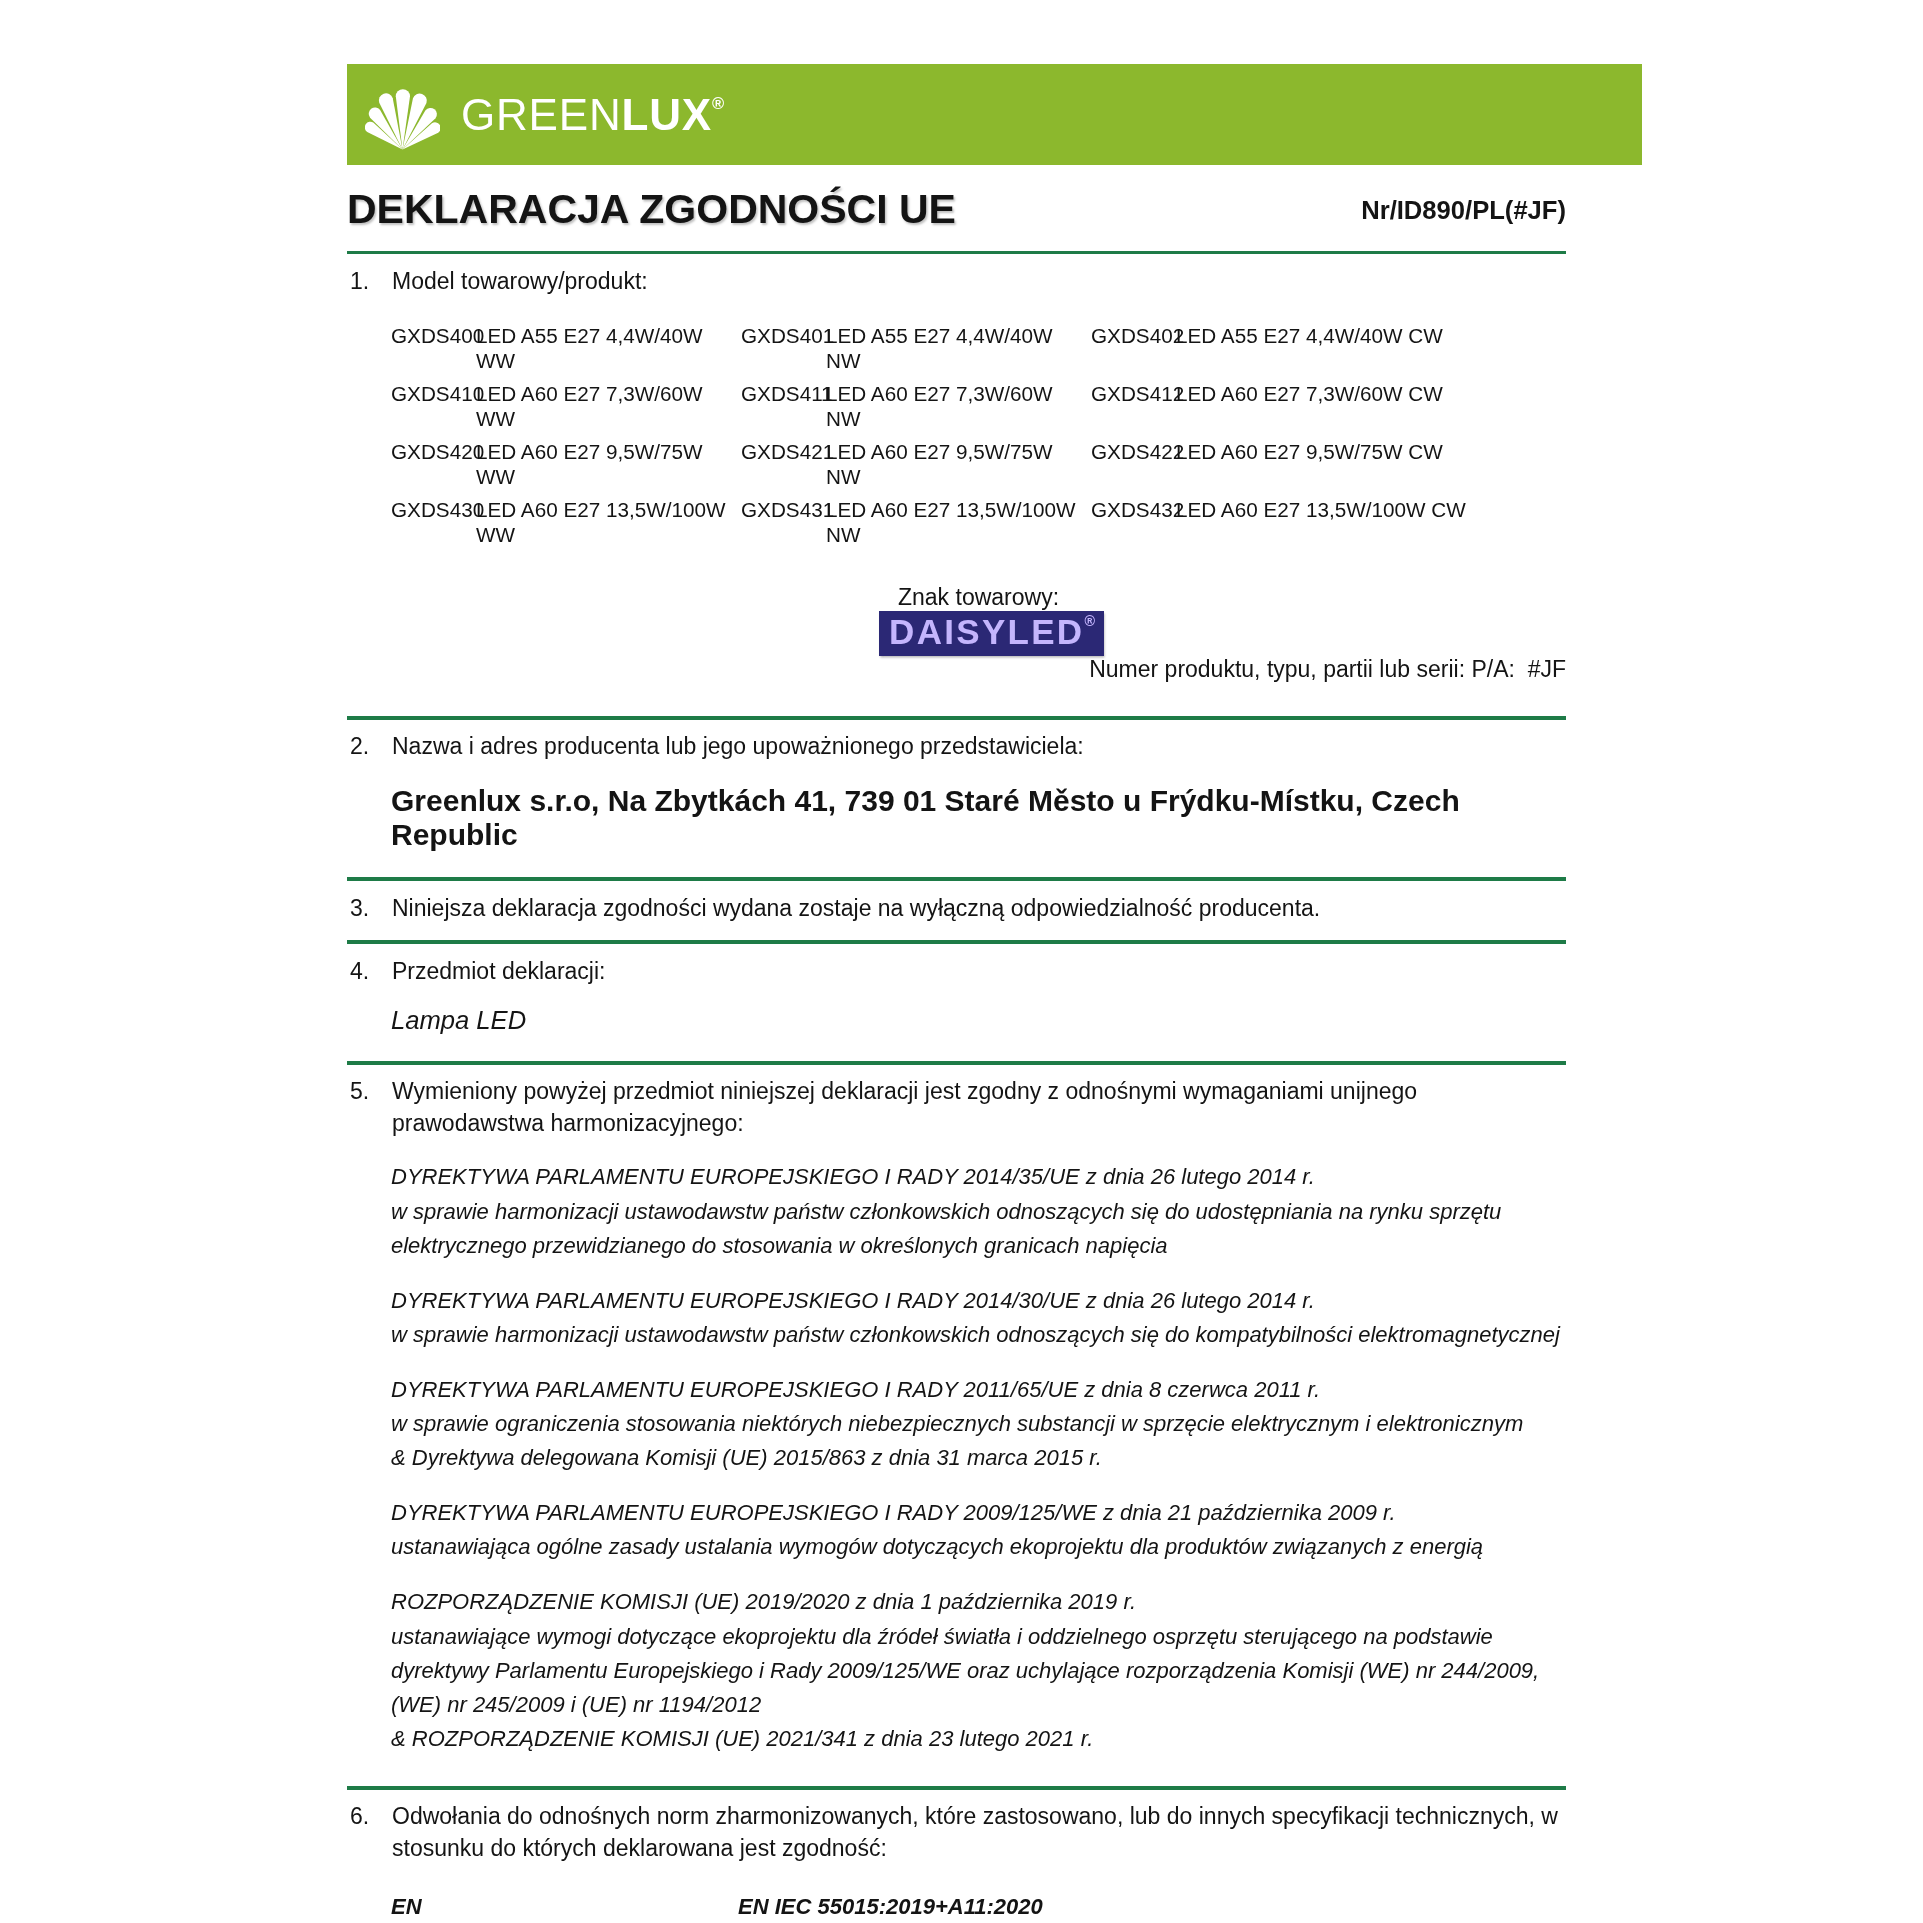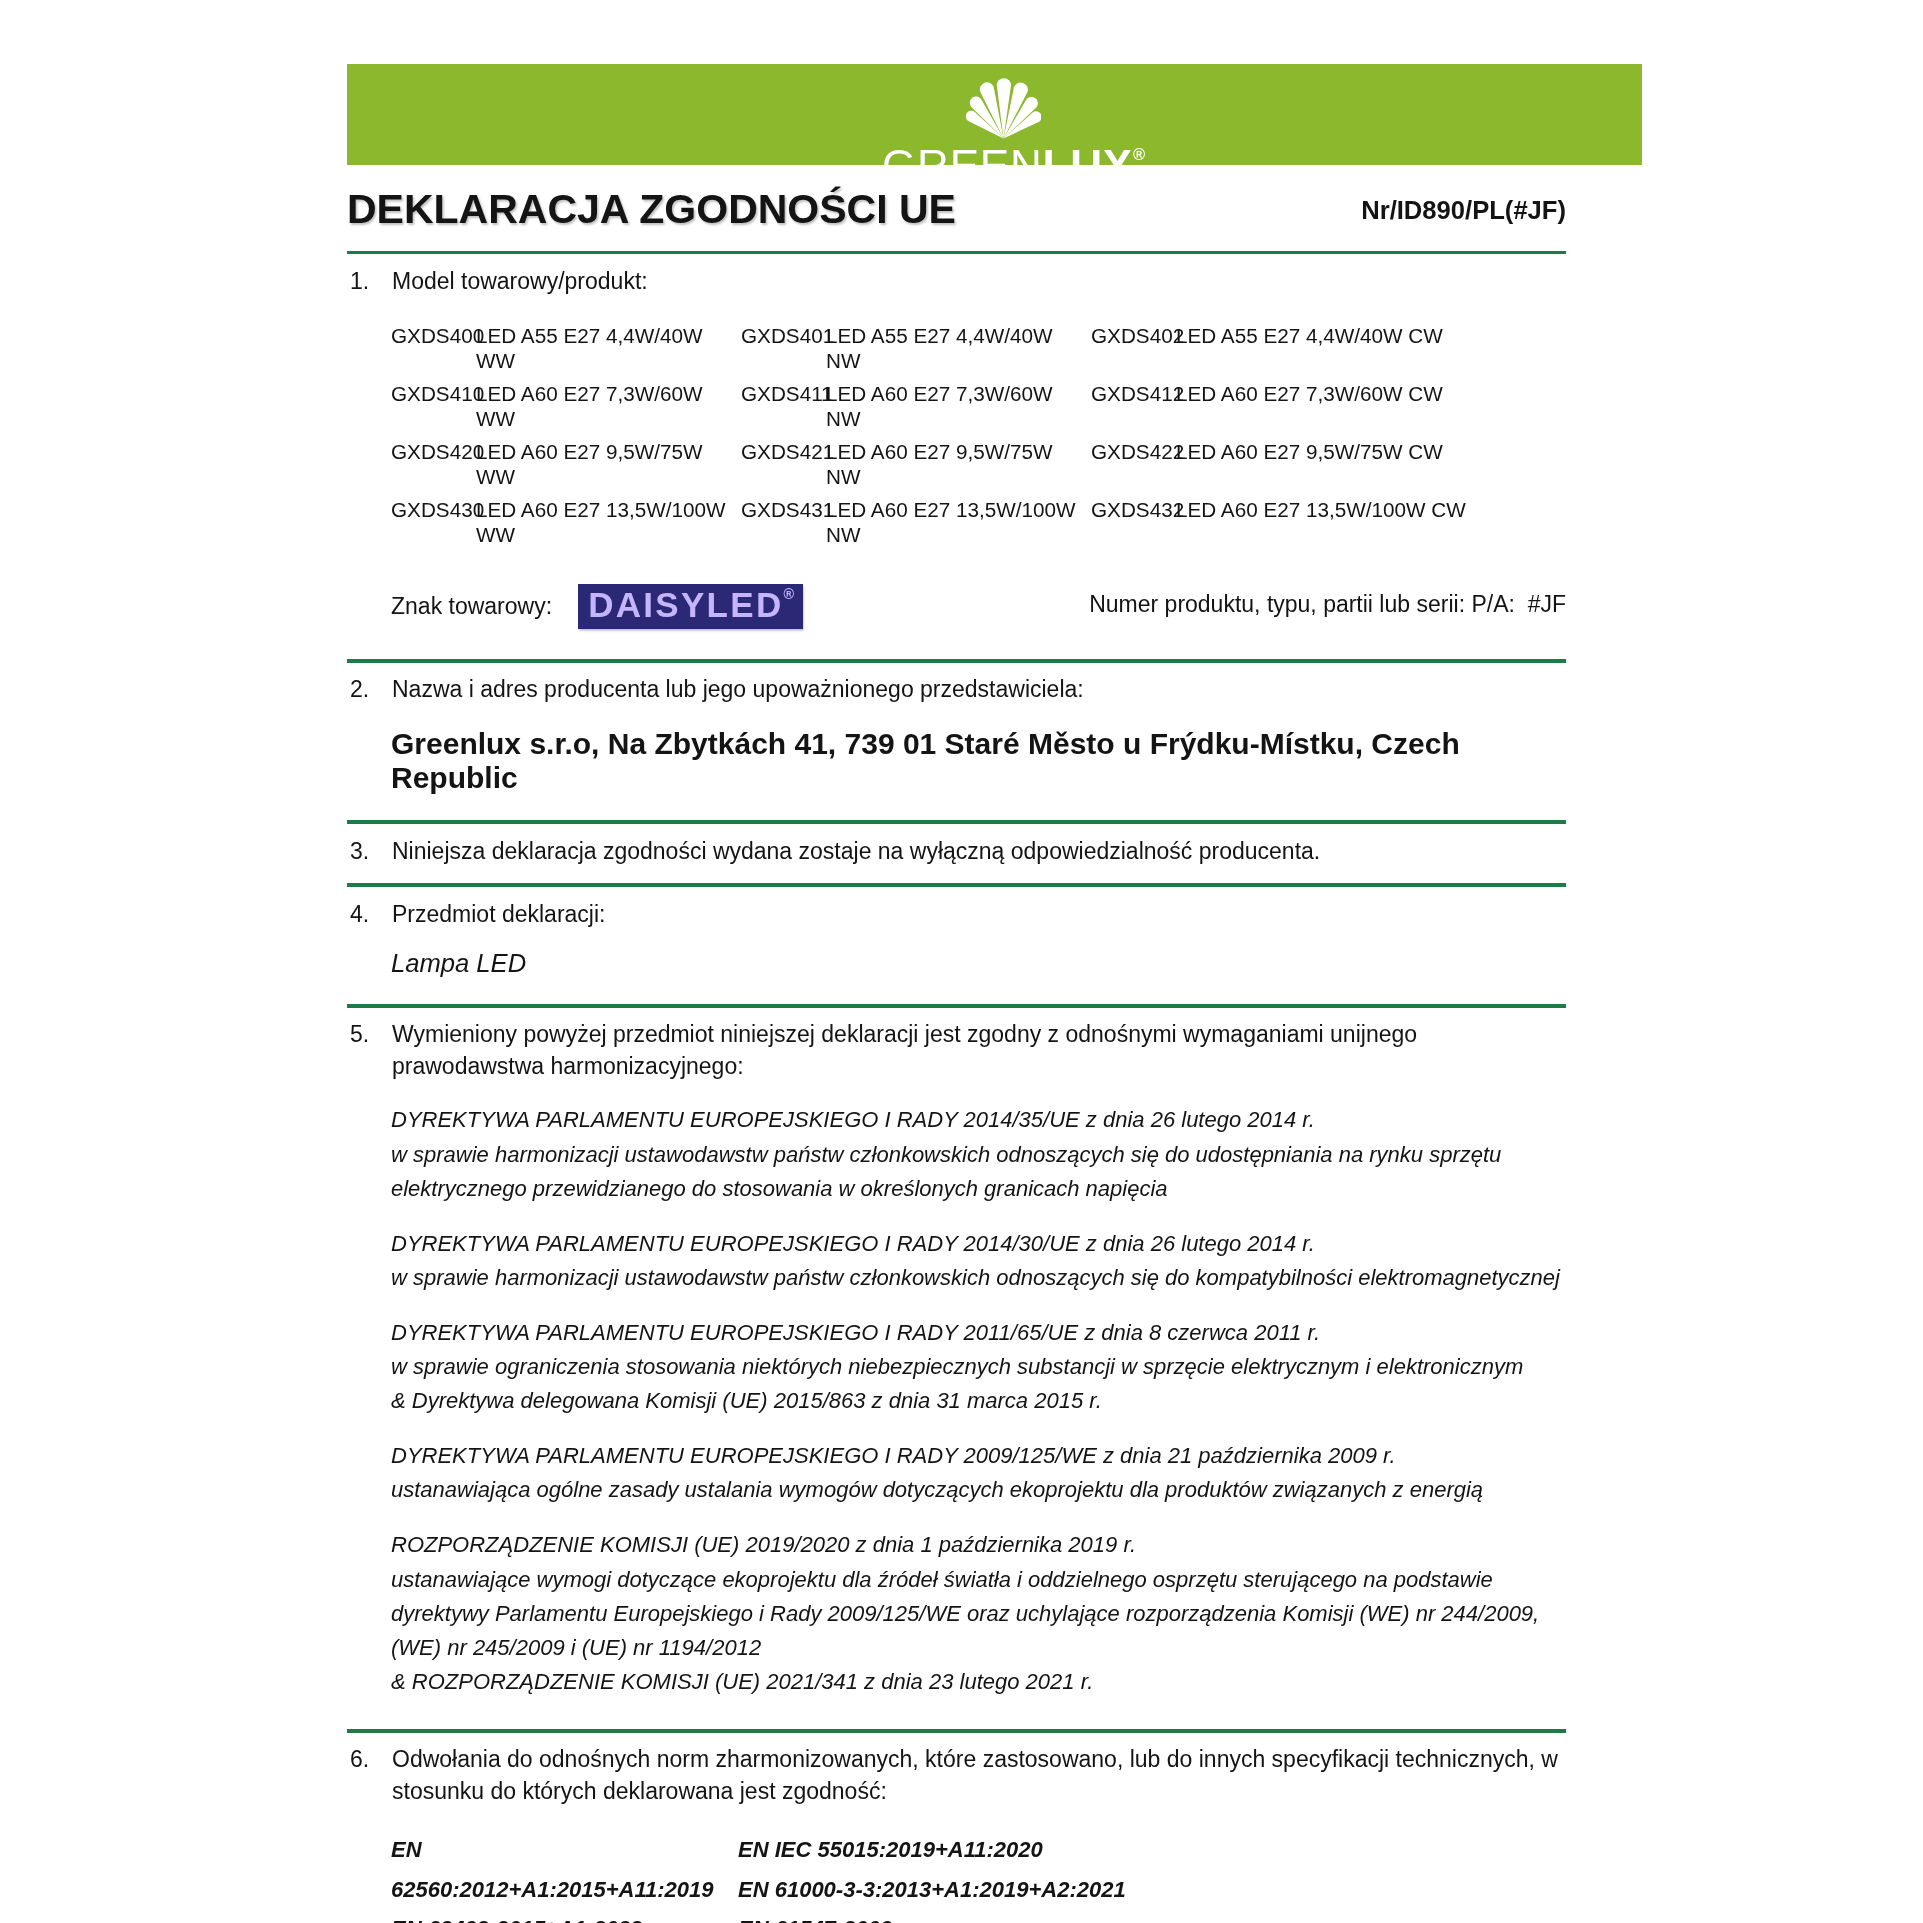--- a/index.html
+++ b/index.html
@@ -1,21 +1,21 @@
 <!DOCTYPE html>
 <html style="font-size:12px"><head>
 <meta charset="utf-8">
 <style>
   html,body{margin:0;padding:0;background:#ffffff;}
   .page{position:relative;width:1924px;height:1924px;background:#ffffff;overflow:hidden;
         font-family:"Liberation Sans",sans-serif;color:#141414;}
 
   
   .banner{position:absolute;left:347px;top:64px;width:1295px;height:101px;background:#8CB82D;
-          display:flex;align-items:center;padding-left:18px;box-sizing:border-box;flex-direction:column;}
+          display:flex;align-items:center;padding-left:18px;box-sizing:border-box;}
   .banner-icon{width:75px;height:80px;flex:0 0 auto;}
   .banner-text{color:#ffffff;font-size:44px;margin-left:21px;letter-spacing:0.8px;line-height:1;}
   .w-reg{font-weight:400;}
   .w-bold{font-weight:800;}
   .reg-sup{font-size:16.5px;vertical-align:21px;font-weight:700;}
 
   
   .doc{position:absolute;left:347px;top:188px;width:1219px;}
   .title-row{display:flex;justify-content:space-between;align-items:flex-end;}
   .page-title{font-size:41px;font-weight:800;margin:0;line-height:1.05;letter-spacing:0;
@@ -26,21 +26,21 @@
 
   .sec{display:flex;margin-top:10.5px;font-size:23px;line-height:1.4;}
   .sec .num{width:42px;padding-left:3px;flex:0 0 auto;}
   .sec .lab{flex:1;}
 
   .products{margin:27px 0 0 44px;display:grid;grid-template-columns:350px 350px auto;
             row-gap:8.3px;font-size:20.7px;line-height:1.2;}
   .pcell{display:flex;}
   .pcode{width:85px;flex:0 0 auto;}
 
-  .tm-row{margin:36px 0 30px 44px;display:flex;align-items:center;font-size:23px;}
+  .tm-row{margin:36px 0 30px 44px;display:flex;align-items:center;font-size:23px;flex-direction:column;}
   .daisy{margin-left:25.6px;background:#2B2875;color:#c4b5fd;font-weight:800;font-size:35px;
          padding:3px 9px 7.5px 10.5px;letter-spacing:2.3px;line-height:1;box-shadow:0.8px 1.5px 2.3px rgba(0,0,0,.3);}
   .daisy .d-reg{font-size:14.3px;vertical-align:18px;letter-spacing:0;}
   .serial{margin-left:auto;padding-bottom:3px;}
 
   .indent{margin-left:44px;}
   .address{margin-top:21px;margin-bottom:25.6px;font-size:30px;font-weight:700;}
   .plain-gap{margin-top:10.5px;margin-bottom:16.5px;}
   .subject{margin-top:19.5px;margin-bottom:25.6px;font-size:25.6px;font-weight:400;font-style:italic;}
 

